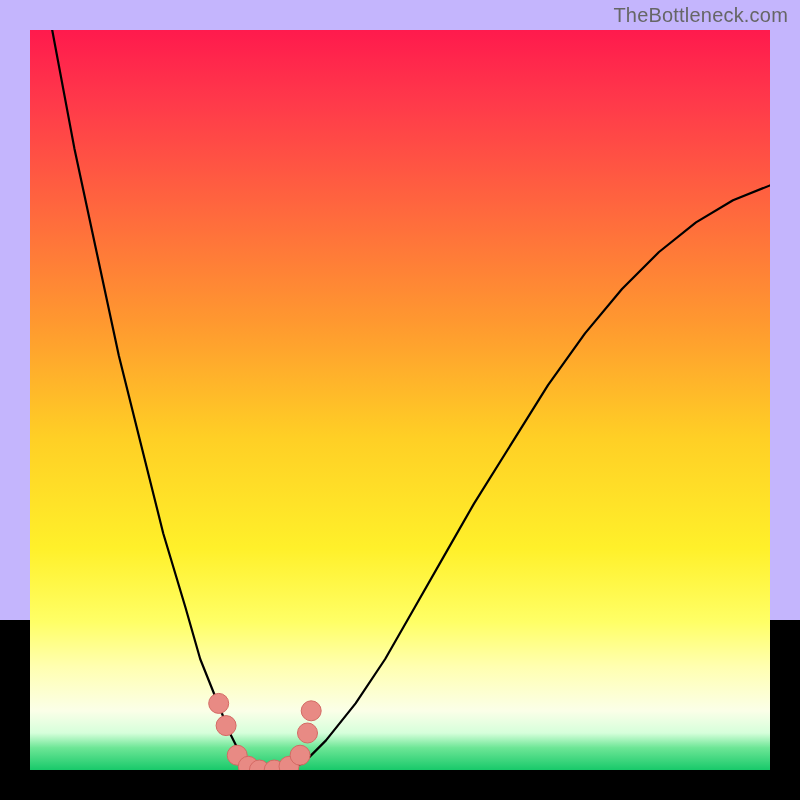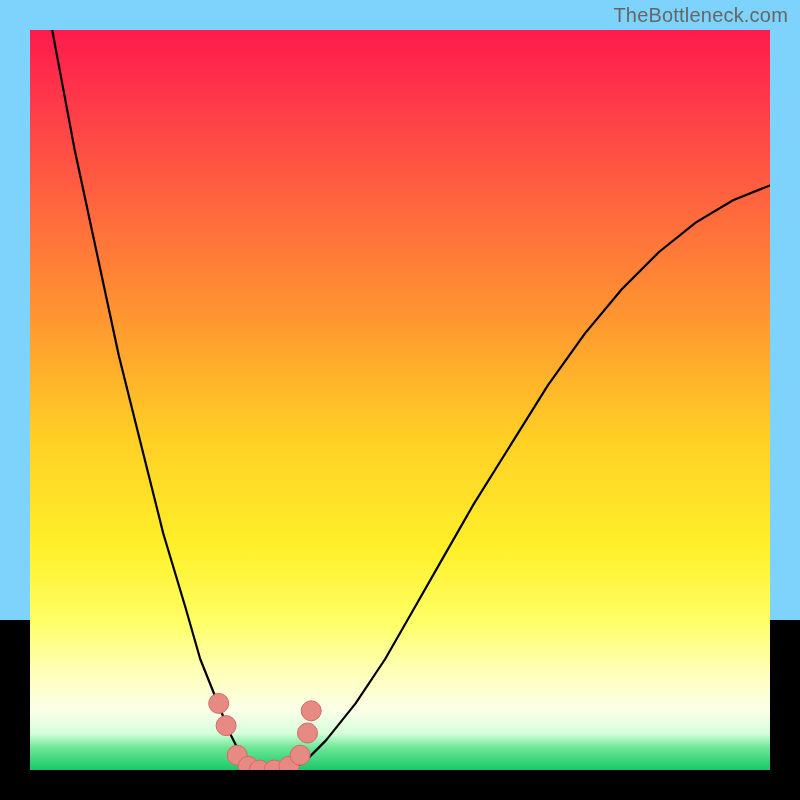--- a/index.html
+++ b/index.html
@@ -8,21 +8,21 @@
     width: 800px;
     height: 800px;
     background: #000;
     overflow: hidden;
     font-family: Arial, Helvetica, sans-serif;
   }
   .outer {
     position: relative;
     width: 800px;
     height: 620px;
-    background: #7dd3fc;
+    background: #c4b5fd;
   }
   .watermark {
     position: absolute;
     top: 4px;
     right: 12px;
     color: #666;
     font-size: 20px;
     font-weight: 500;
     letter-spacing: 0.2px;
     z-index: 50;

